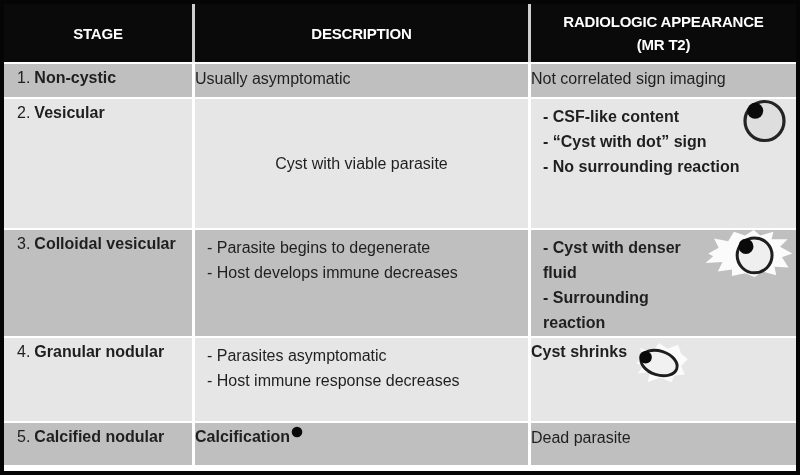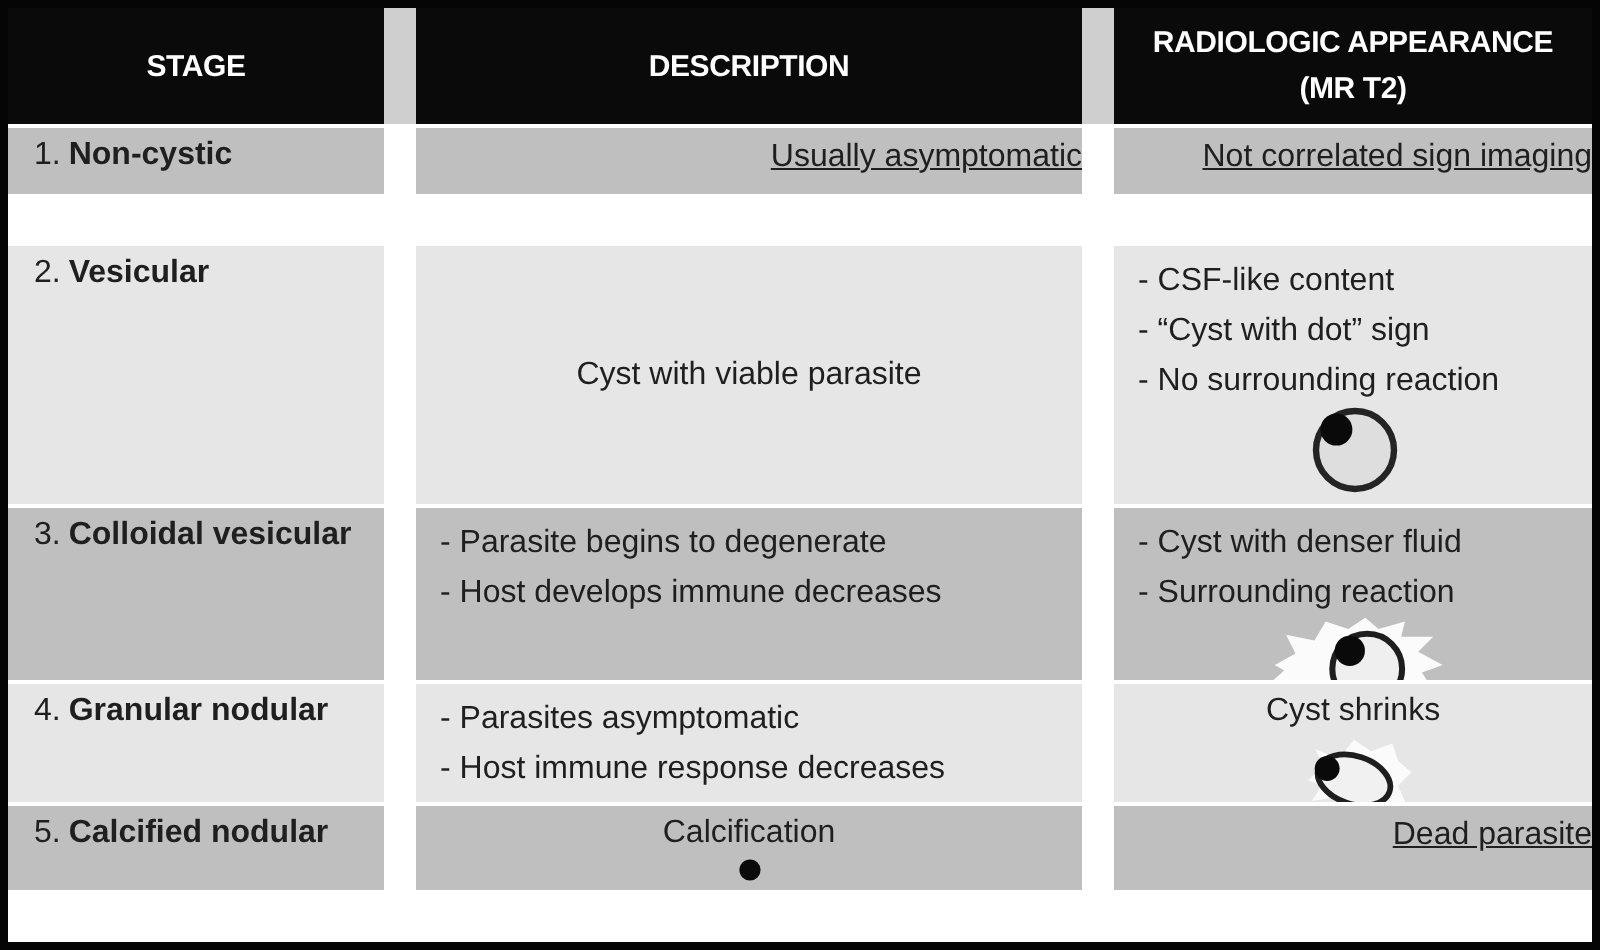--- a/index.html
+++ b/index.html
@@ -8,49 +8,49 @@
     width: 800px; height: 475px;
     border: 4px solid var(--outer_border, #050505);
     background: #ffffff;
     display: flex; flex-direction: column;
     font-family: "Liberation Sans", sans-serif;
     color: var(--body_text, #1f1f1f);
   }
   .grid {
     display: grid;
     grid-template-columns: 188px 333px 1fr;
-    column-gap: 16px;
+    column-gap: 3px;
   }
   
   .thead { height: 58px; background: #cfcfcf; flex: none; }
   .th {
     background: var(--header_bg, #0a0a0a);
     color: var(--header_text, #ffffff);
     display: flex; flex-direction: column;
     align-items: center; justify-content: center;
     font-weight: bold; font-size: 15px; letter-spacing: -0.2px;
     line-height: 23px; text-align: center;
   }
   
   .row { border-top: 2px solid var(--grid_line, #ffffff); background: #ffffff; flex: none; }
   .row.dark  .cell { background: var(--row_dark_bg, #bfbfbf); }
   .row.light .cell { background: var(--row_light_bg, #e6e6e6); }
   .r1 { height: 35px; }
-  .r2 { height: 131px; margin-top: 24px; }
-  .r3 { height: 88px; }
-  .r4 { height: 61px; }
+  .r2 { height: 131px; }
+  .r3 { height: 108px; }
+  .r4 { height: 85px; }
   .r5 { height: 44px; }
   .cell { font-size: 16px; overflow: hidden; }
   .stage { padding: 5px 4px 0 13px; white-space: nowrap; }
   .stage .num { font-weight: normal; margin-right: 4px; }
   .stage .name { font-weight: bold; }
-  .txt-center { text-align: right; padding-top: 6px; text-decoration: underline; }
+  .txt-center { text-align: left; padding-top: 6px; }
   .v-center { display: flex; align-items: center; justify-content: center; text-align: center; }
   .bullets { padding: 5px 2px 0 12px; line-height: 25px; white-space: pre-line; }
-  .stack { display: flex; flex-direction: column; }
+  .stack { display: flex; flex-direction: row; font-weight: bold; }
   .stack .line { text-align: center; padding-top: 5px; }
   .icon-wrap { display: flex; justify-content: center; margin-top: -2px; }
   .icon-wrap.tight { margin-top: 2px; }
 </style>
 </head>
 <body>
 
 <div class="table">
 
   <div class="grid thead">

